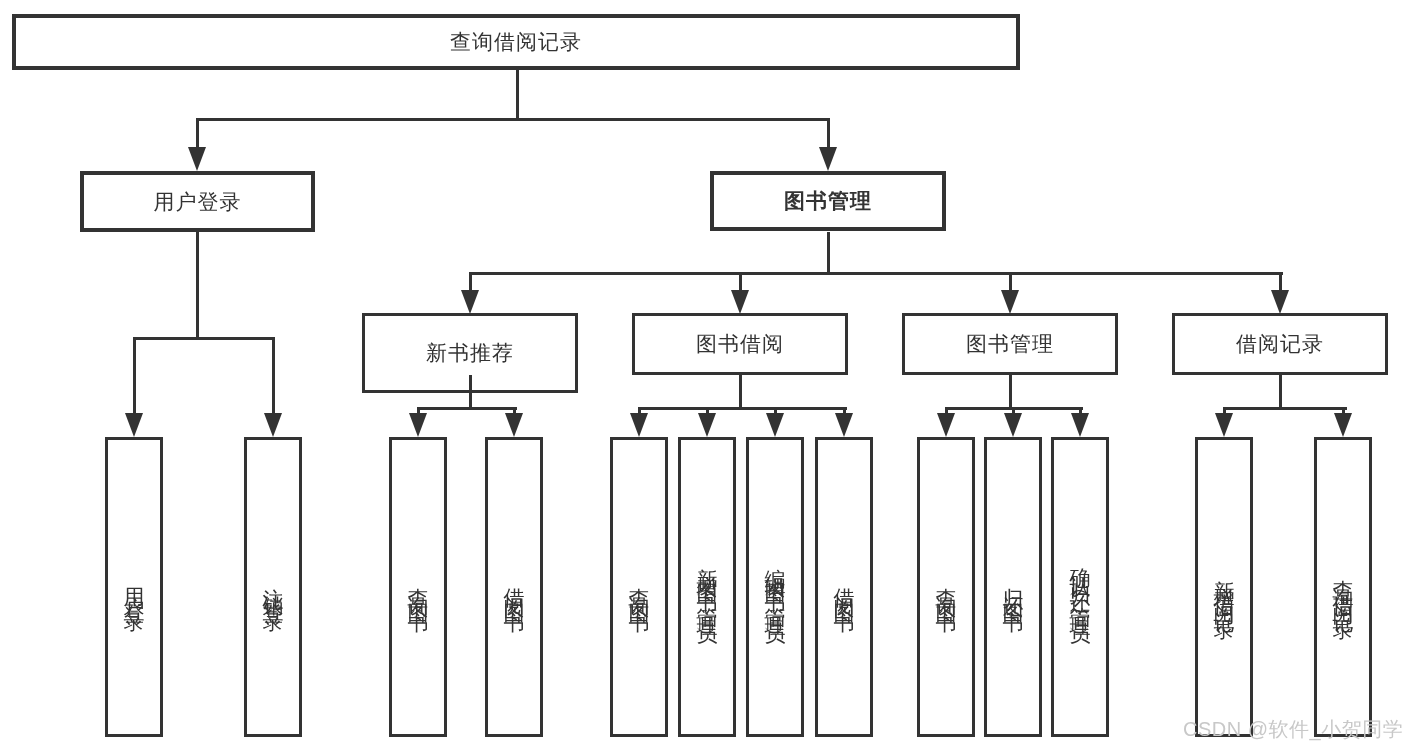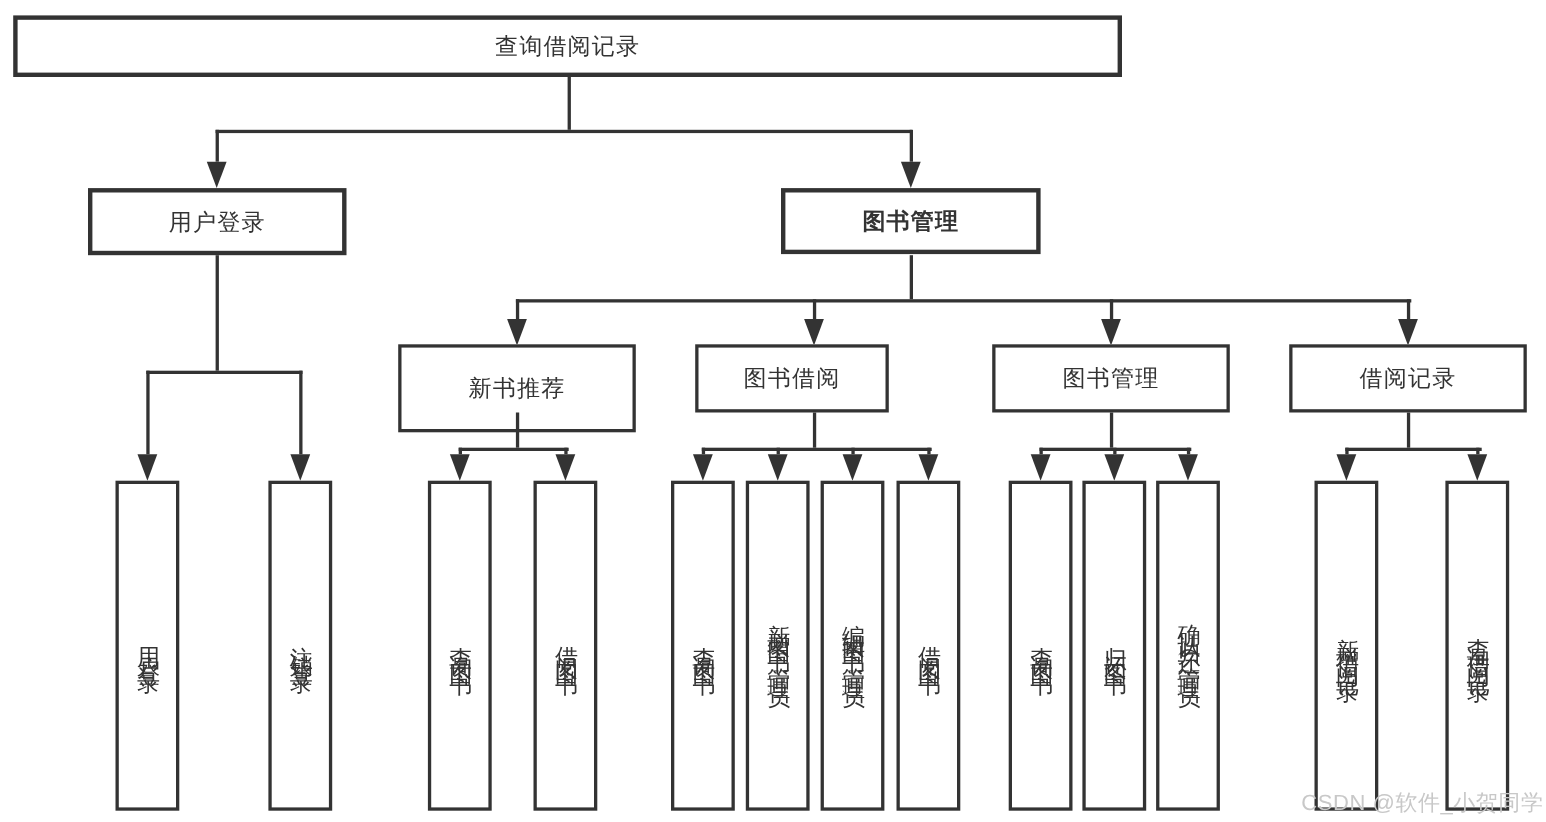--- a/index.html
+++ b/index.html
@@ -80,21 +80,21 @@
   <div class="arrow" style="left:271.5px;top:337px;height:76px;"></div>
 
   <div class="vline" style="left:826.5px;top:232px;height:40px;"></div>
   <div class="hline" style="left:468.5px;top:272px;width:814px;"></div>
   <div class="arrow" style="left:468.5px;top:272px;height:18px;"></div>
   <div class="arrow" style="left:738.5px;top:272px;height:18px;"></div>
   <div class="arrow" style="left:1008.5px;top:272px;height:18px;"></div>
   <div class="arrow" style="left:1278.5px;top:272px;height:18px;"></div>
 
   <div class="box" style="left:362px;top:313px;width:216px;height:80px;">新书推荐</div>
-  <div class="box" style="left:632px;top:313px;width:176px;height:62px;">图书借阅</div>
+  <div class="box" style="left:632px;top:313px;width:216px;height:62px;">图书借阅</div>
   <div class="box" style="left:902px;top:313px;width:216px;height:62px;">图书管理</div>
   <div class="box" style="left:1172px;top:313px;width:216px;height:62px;">借阅记录</div>
 
   <div class="vline" style="left:468.5px;top:375px;height:32px;"></div>
   <div class="hline" style="left:416.5px;top:407px;width:100px;"></div>
   <div class="arrow" style="left:416.5px;top:407px;height:6px;"></div>
   <div class="arrow" style="left:512.5px;top:407px;height:6px;"></div>
 
   <div class="vline" style="left:738.5px;top:375px;height:32px;"></div>
   <div class="hline" style="left:637.5px;top:407px;width:209px;"></div>

